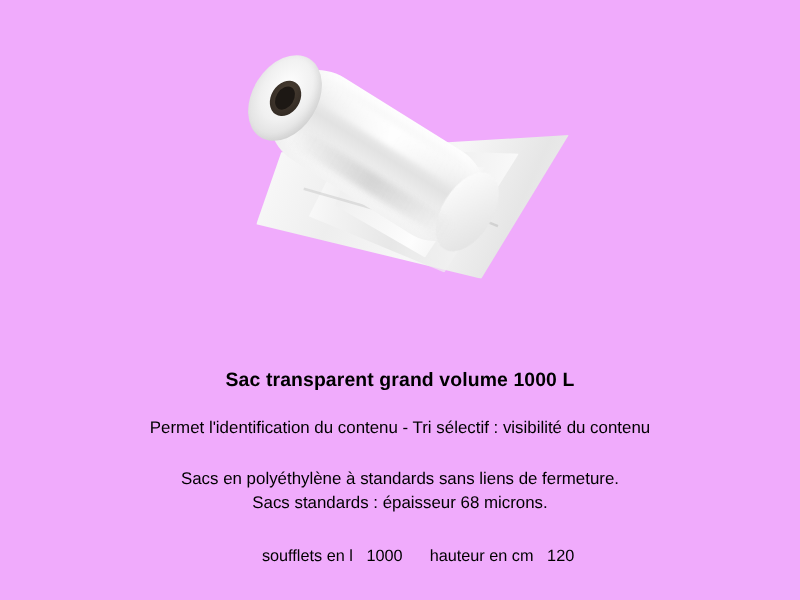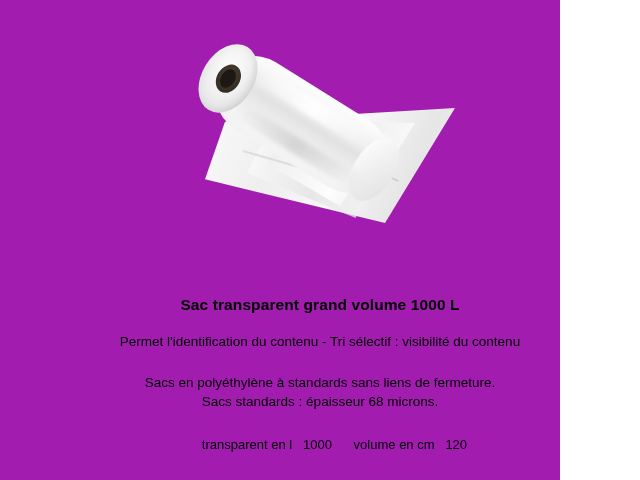--- a/index.html
+++ b/index.html
@@ -9,23 +9,23 @@
   }
   body {
     width: 640px;
     height: 480px;
     font-family: "Liberation Sans", sans-serif;
     color: #000000;
     overflow: hidden;
   }
   .page {
     position: relative;
-    width: 560px;
+    width: 640px;
     height: 480px;
-    background: #a21caf;
+    background: #f0abfc;
   }
 
   
   .product-image {
     position: relative;
     width: 640px;
     height: 290px;
     overflow: hidden;
   }
 
@@ -218,21 +218,21 @@
   </div>
 
   <div class="text-block">
     <h1 class="title">Sac transparent grand volume 1000 L</h1>
     <p class="subtitle">Permet l'identification du contenu - Tri sélectif : visibilité du contenu</p>
     <p class="desc-line">Sacs en polyéthylène à standards sans liens de fermeture.</p>
     <p class="desc-line">Sacs standards : épaisseur 68 microns.</p>
 
     <div class="specs">
       <div class="spec-row">
-        <span class="spec-label">transparent en l</span><span>&nbsp;&nbsp;&nbsp;</span><span class="spec-value">1000</span><span>&nbsp;&nbsp;&nbsp;&nbsp;&nbsp;&nbsp;</span><span class="spec-label">volume en cm</span><span>&nbsp;&nbsp;&nbsp;</span><span class="spec-value">120</span>
+        <span class="spec-label">soufflets en l</span><span>&nbsp;&nbsp;&nbsp;</span><span class="spec-value">1000</span><span>&nbsp;&nbsp;&nbsp;&nbsp;&nbsp;&nbsp;</span><span class="spec-label">hauteur en cm</span><span>&nbsp;&nbsp;&nbsp;</span><span class="spec-value">120</span>
       </div>
       <div class="spec-row">
         
       </div>
 
     </div>
   </div>
 
 </div>
 

